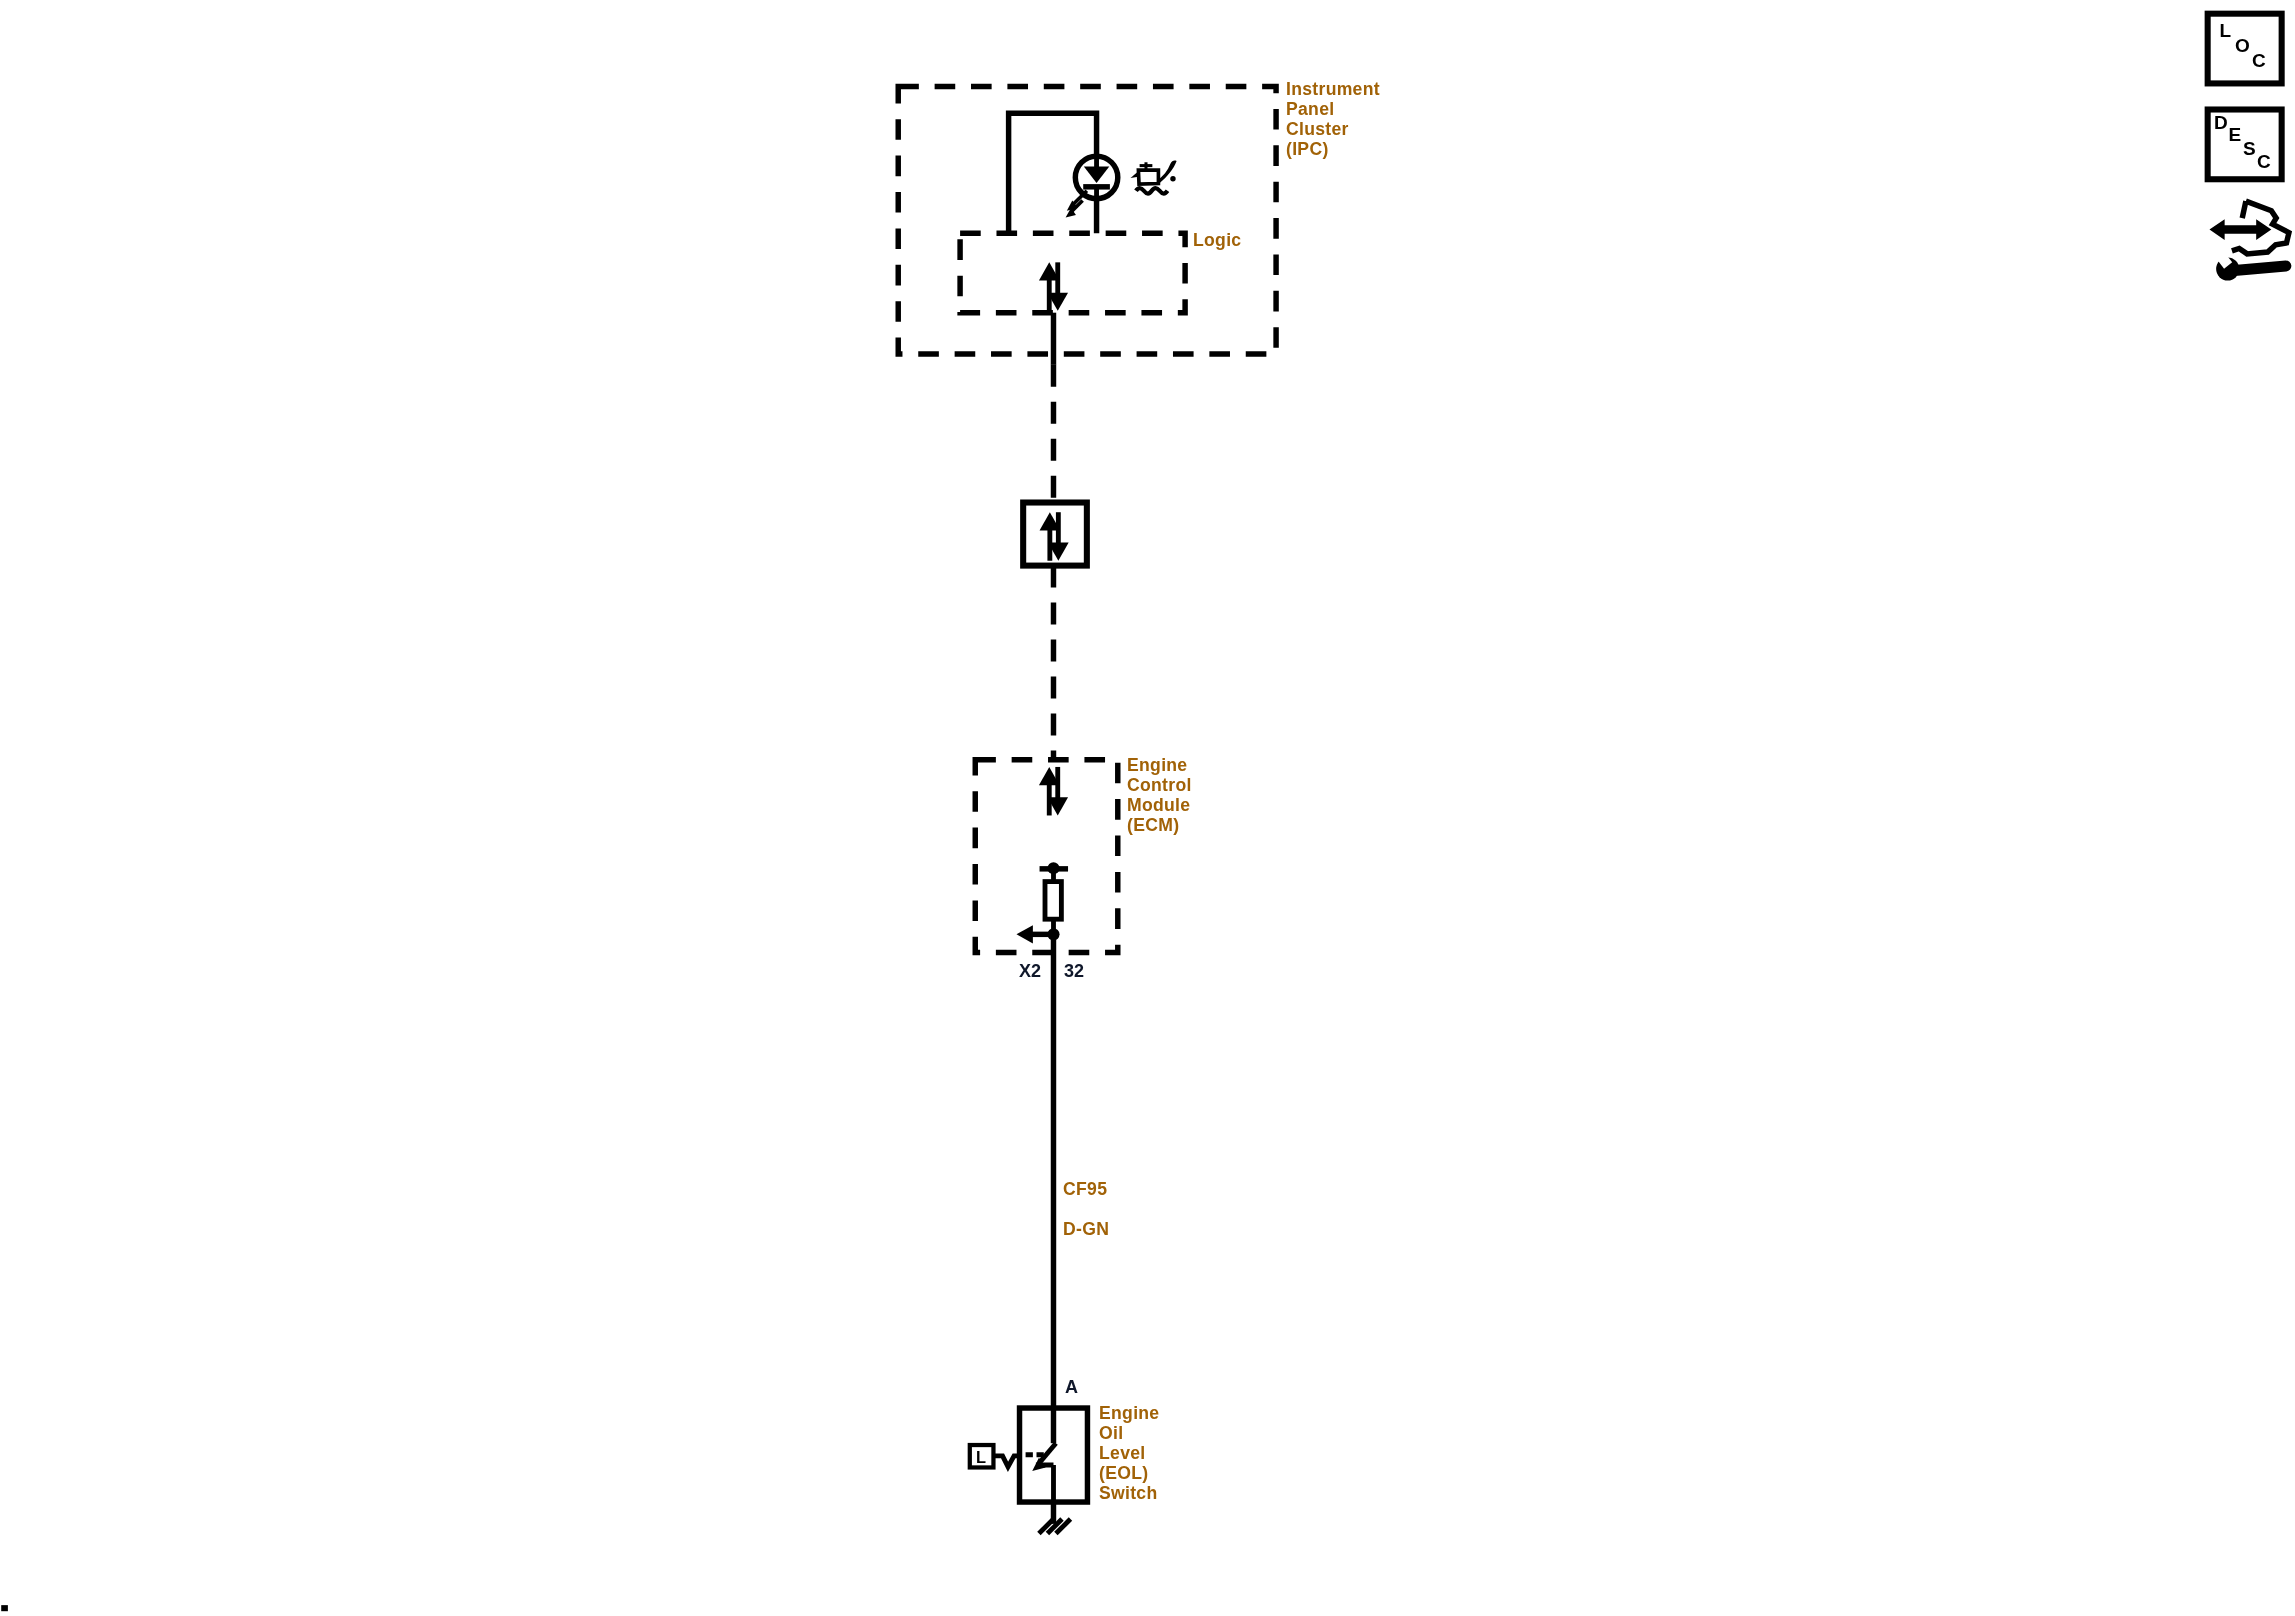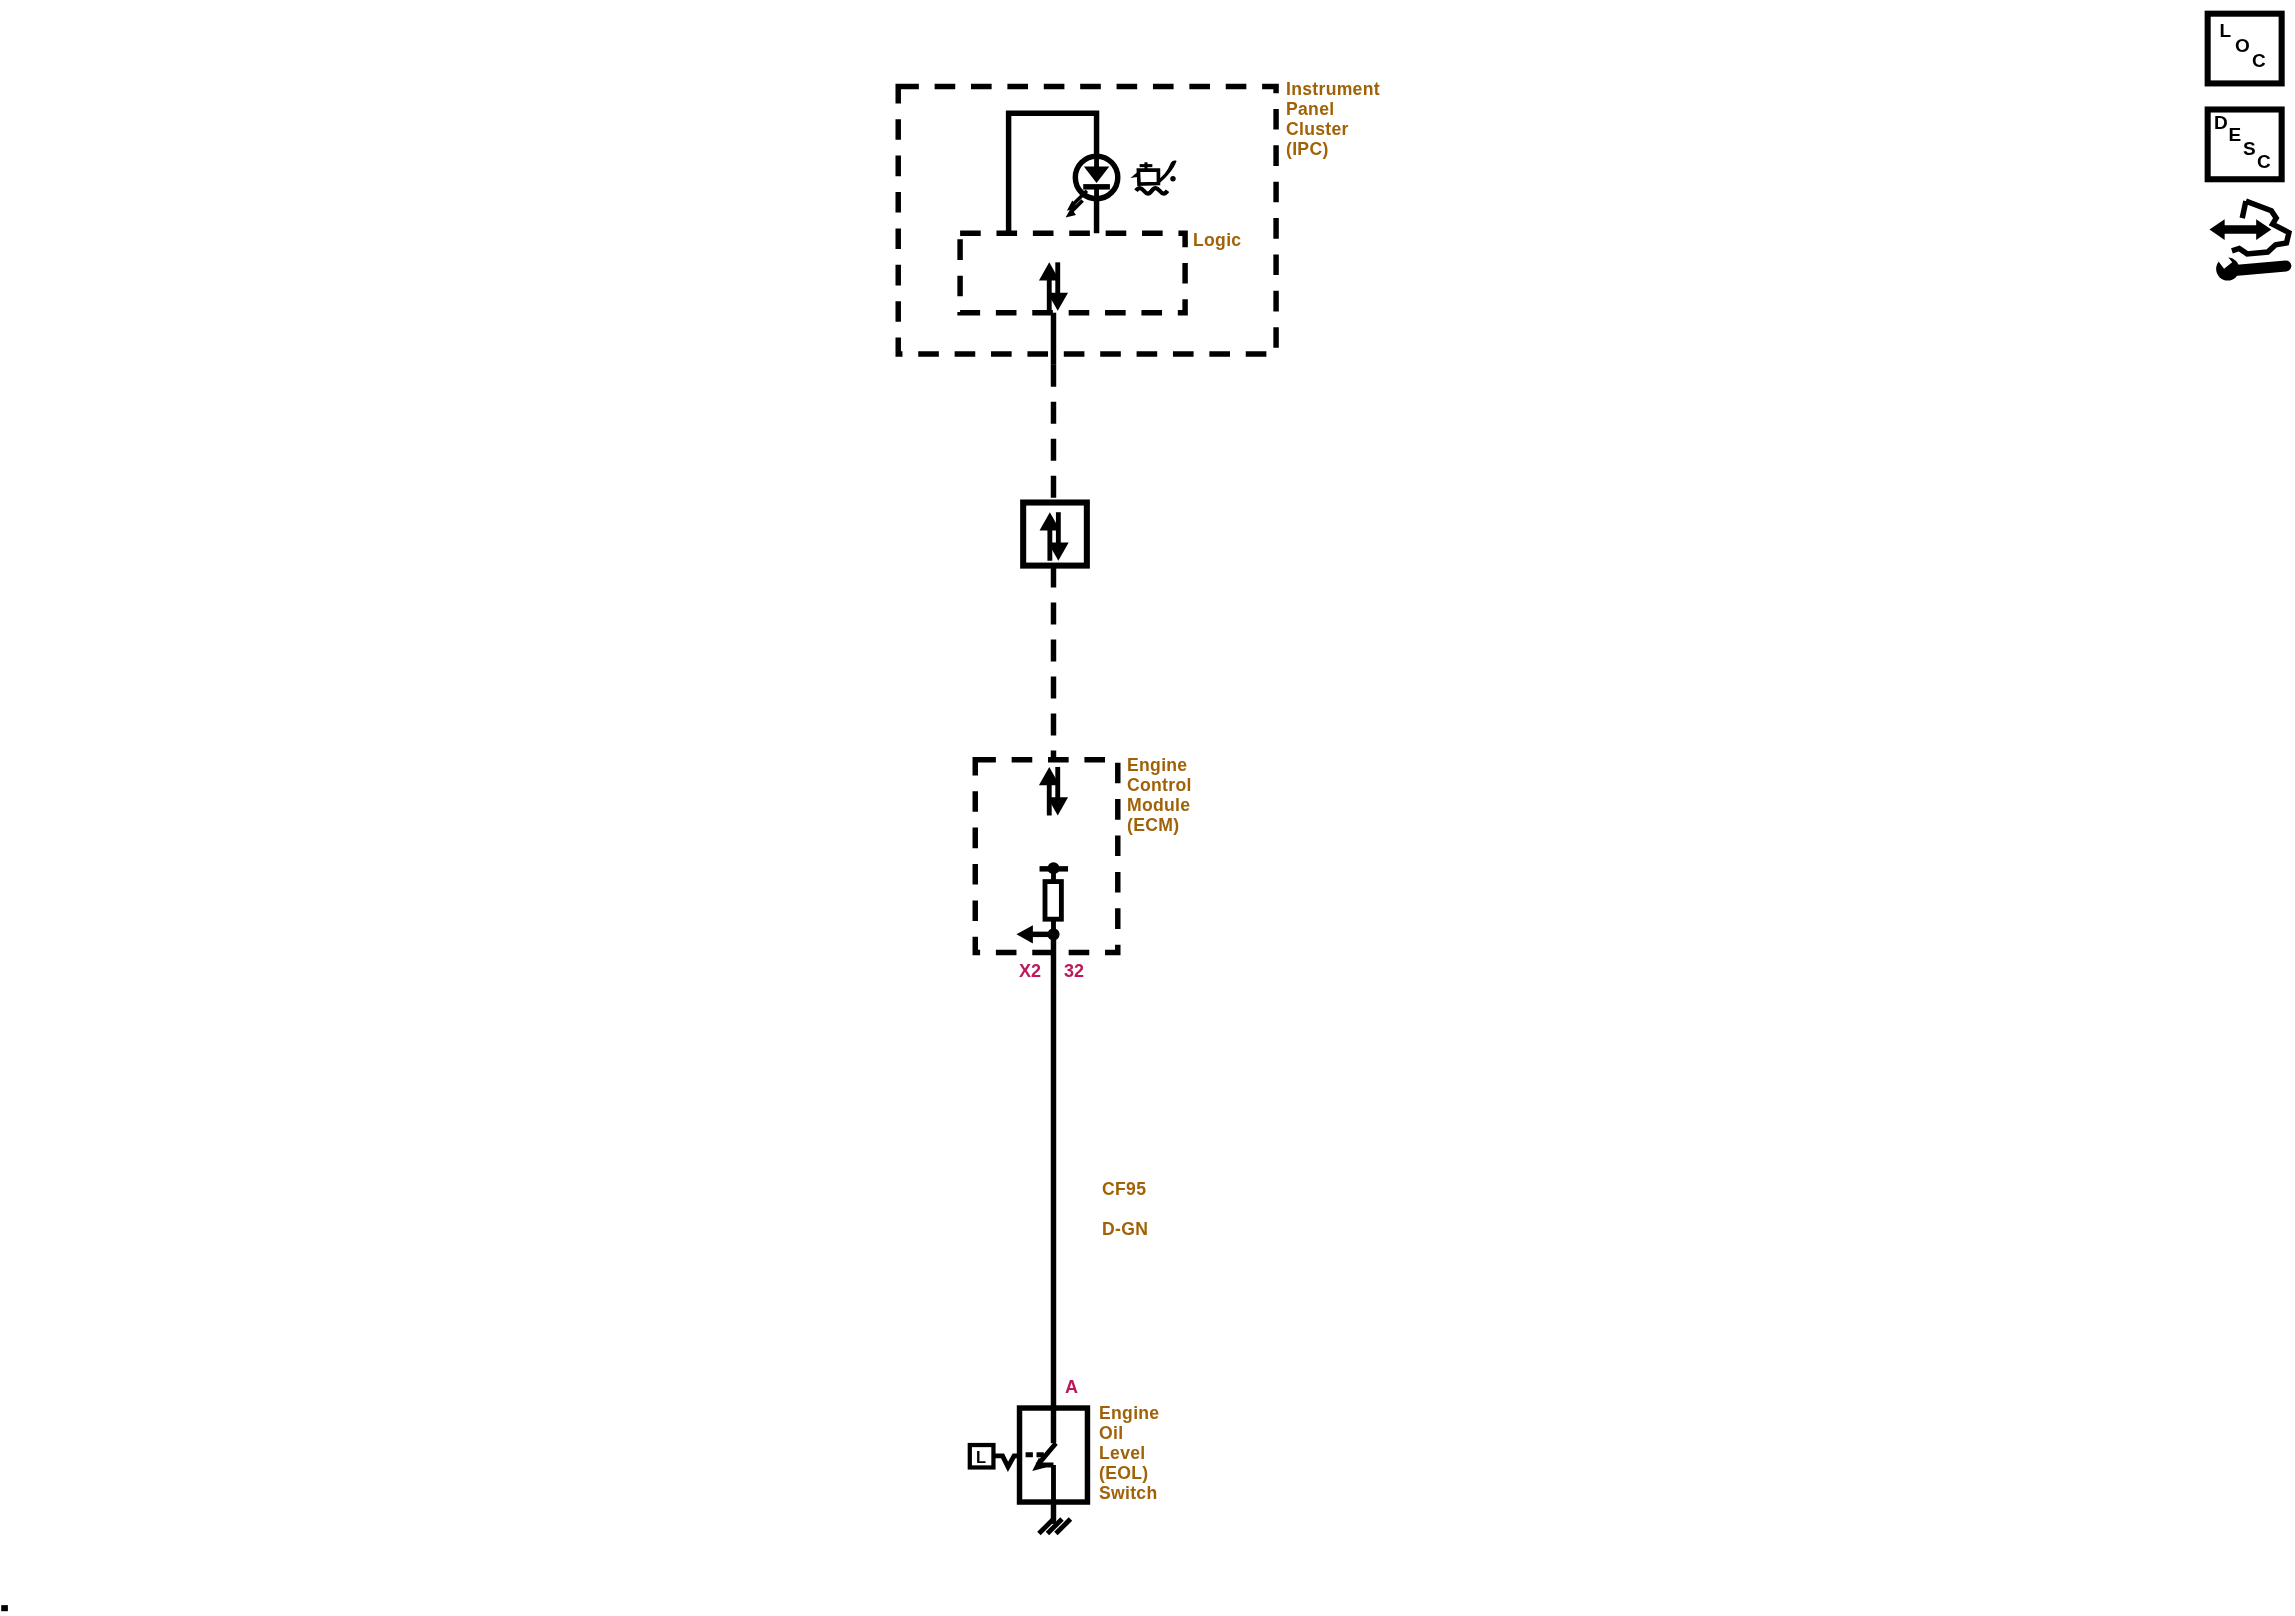--- a/index.html
+++ b/index.html
@@ -1,21 +1,21 @@
 <!DOCTYPE html>
 <html style="font-size:9.7px"><head>
 <meta charset="utf-8">
 <style>
   html,body{margin:0;padding:0;background:#ffffff;}
   #screen{position:relative;width:2295px;height:1617px;background:#ffffff;overflow:hidden;
           font-family:"Liberation Sans",sans-serif;}
   #diagram-svg{position:absolute;left:0;top:0;}
   .label{position:absolute;color:#a16207;font:700 17.6px/20px "Liberation Sans",sans-serif;
          white-space:pre-line;letter-spacing:0.3px;}
-  .pinlabel{position:absolute;color:#be185d;font:700 18px/18px "Liberation Sans",sans-serif;}
+  .pinlabel{position:absolute;color:#0f172a;font:700 18px/18px "Liberation Sans",sans-serif;}
   .iconletter{position:absolute;color:#000000;font:700 19px/19px "Liberation Sans",sans-serif;}
   .floatletter{position:absolute;color:#000000;font:700 16.4px/16.4px "Liberation Sans",sans-serif;}
   svg *{vector-effect:none;}
 </style>
 </head>
 <body>
 
 <div id="screen">
 
   <svg id="diagram-svg" width="2295" height="1617" viewBox="0 0 3784 2665" xmlns="http://www.w3.org/2000/svg">
@@ -131,21 +131,21 @@
   <div class="label" style="left:1193px;top:230px;text-align:right;">Logic</div>
 
   <div class="label" style="left:1127px;top:755px;">Engine
 Control
 Module
 (ECM)</div>
 
   <div class="pinlabel" style="left:1019px;top:962px;">X2</div>
   <div class="pinlabel" style="left:1064px;top:962px;">32</div>
 
-  <div class="label" style="left:1063px;top:1159px;margin-left:39px;">
+  <div class="label" style="left:1063px;top:1159px;">
     <div>CF95</div>
     <div>D-GN</div>
   </div>
 
   <div class="pinlabel" style="left:1065px;top:1378px;">A</div>
 
   <div class="label" style="left:1099px;top:1403px;">Engine
 Oil
 Level
 (EOL)

